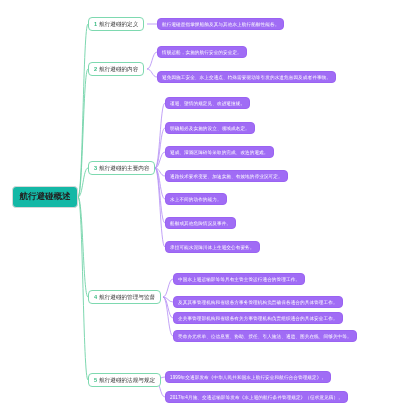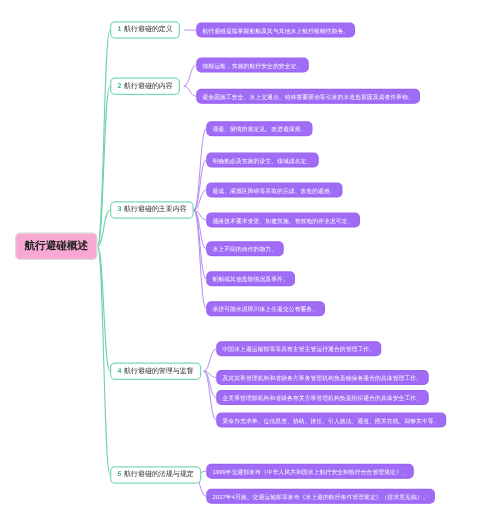--- a/index.html
+++ b/index.html
@@ -28,21 +28,21 @@
   }
   .node {
     position: absolute;
     box-sizing: border-box;
     display: flex;
     align-items: center;
     border-radius: 4px;
     line-height: 1.15;
   }
   .root {
-    background: #f9a8d4;
+    background: #14b8a6;
     color: #222222;
     border: 1px solid #d8d8d8;
     font-size: 8.5px;
     font-weight: bold;
     padding: 4px 6px;
     justify-content: center;
     text-align: center;
   }
   .branch {
     background: #ffffff;

